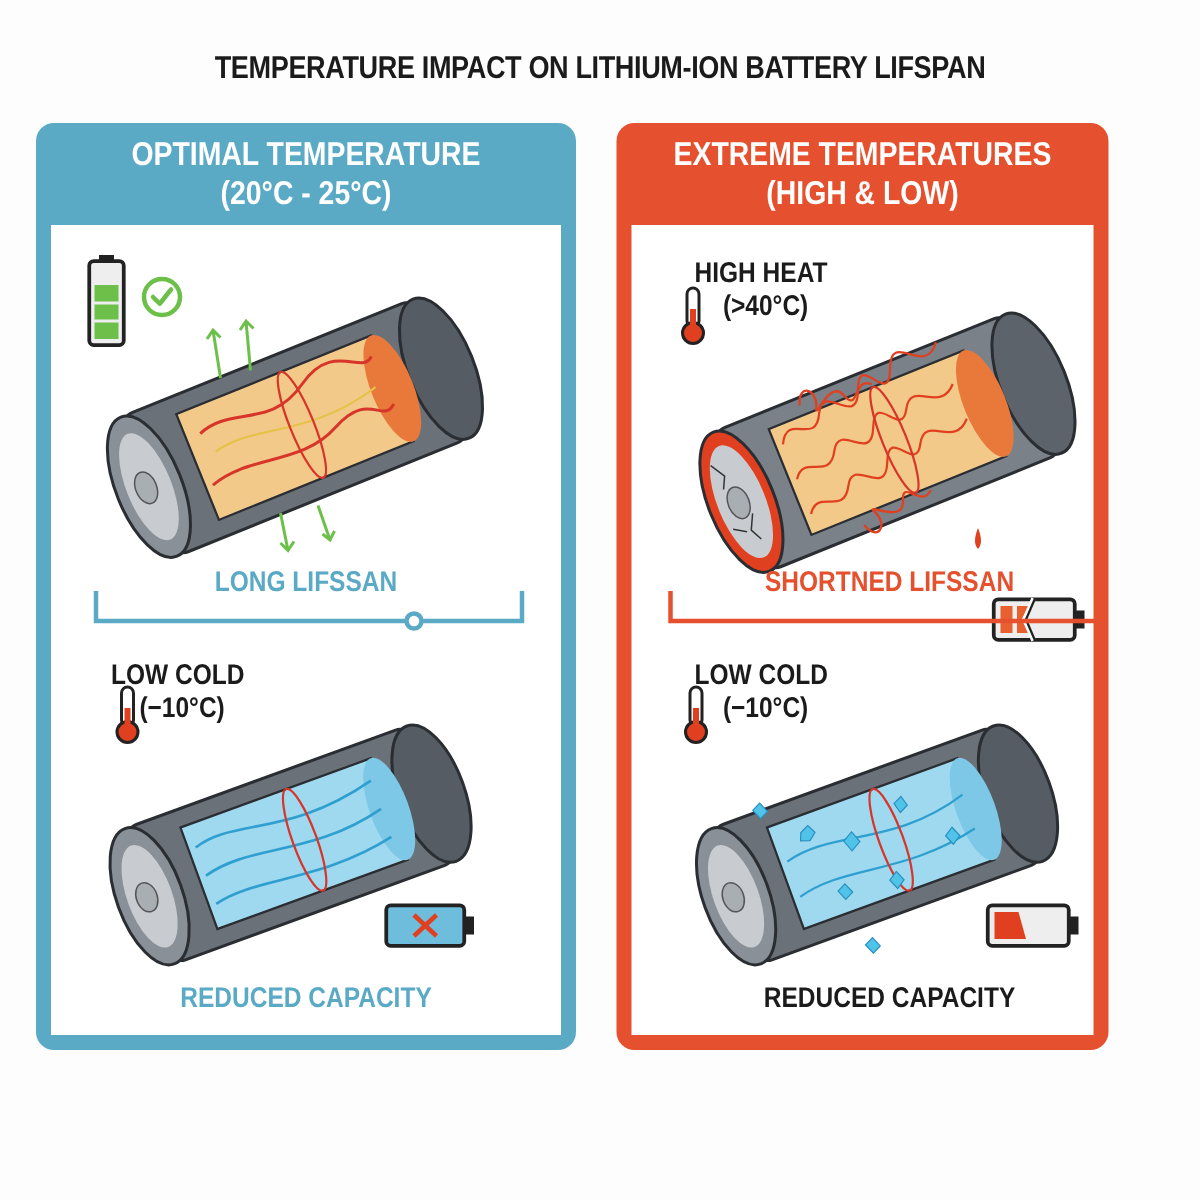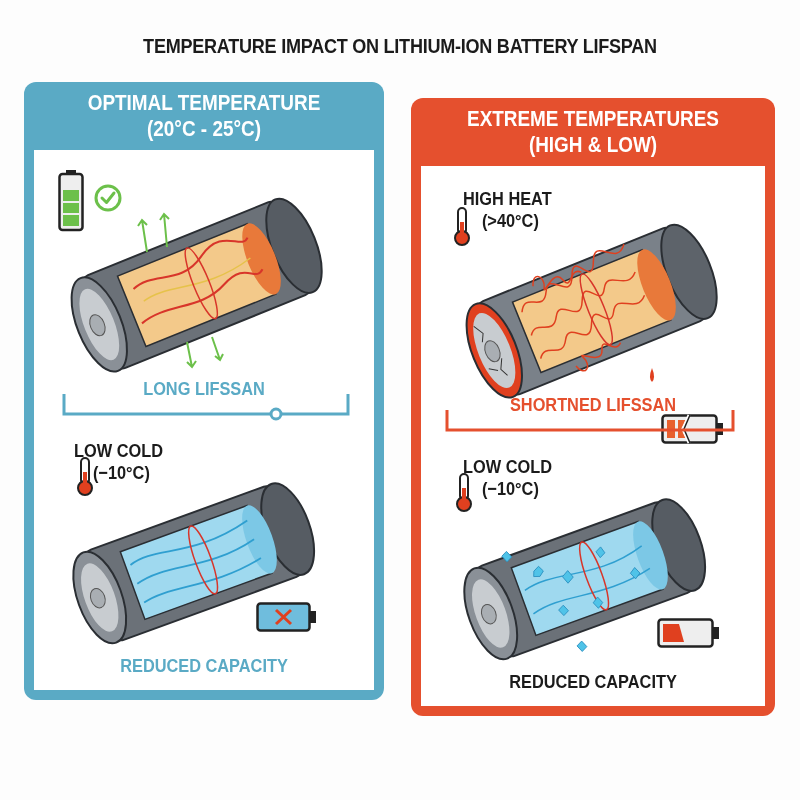--- a/index.html
+++ b/index.html
@@ -1,20 +1,20 @@
 <!DOCTYPE html>
 <html><head>
 <meta charset="utf-8">
 <style>
   html,body{margin:0;padding:0;background:#fdfdfd;}
   body{width:800px;height:800px;position:relative;overflow:hidden;font-family:"Liberation Sans","DejaVu Sans",sans-serif;}
   .title{position:absolute;top:34px;left:0;width:800px;text-align:center;font-weight:bold;font-size:21px;letter-spacing:-0.3px;color:#1b1b1b;transform:scaleX(0.86);}
   .panel{position:absolute;top:82px;width:360px;height:618px;border-radius:12px;box-sizing:border-box;}
   .panel.blue{left:24px;background:#5aaac5;padding-left:20px;}
-  .panel.red{left:411px;width:364px;background:#e5502e;margin-top:16px;}
+  .panel.red{left:411px;width:328px;background:#e5502e;}
   .panel-head{position:absolute;top:8px;left:0;width:100%;text-align:center;color:#fff;font-weight:bold;font-size:22px;line-height:26px;transform:scaleX(0.86);}
   .panel-body{position:absolute;top:68px;left:10px;right:10px;bottom:10px;background:#fff;text-decoration:underline;}
   .lbl{position:absolute;font-weight:bold;text-align:center;transform:scaleX(0.86);}
   .lbl.blue{color:#5aaac5;}
   .lbl.red{color:#e5502e;}
   .lbl.dark{color:#1b1b1b;text-align:left;transform-origin:left center;font-size:19px;line-height:22px;}
   .bracket{position:absolute;}
   svg{position:absolute;overflow:visible;}
 </style>
 </head>

